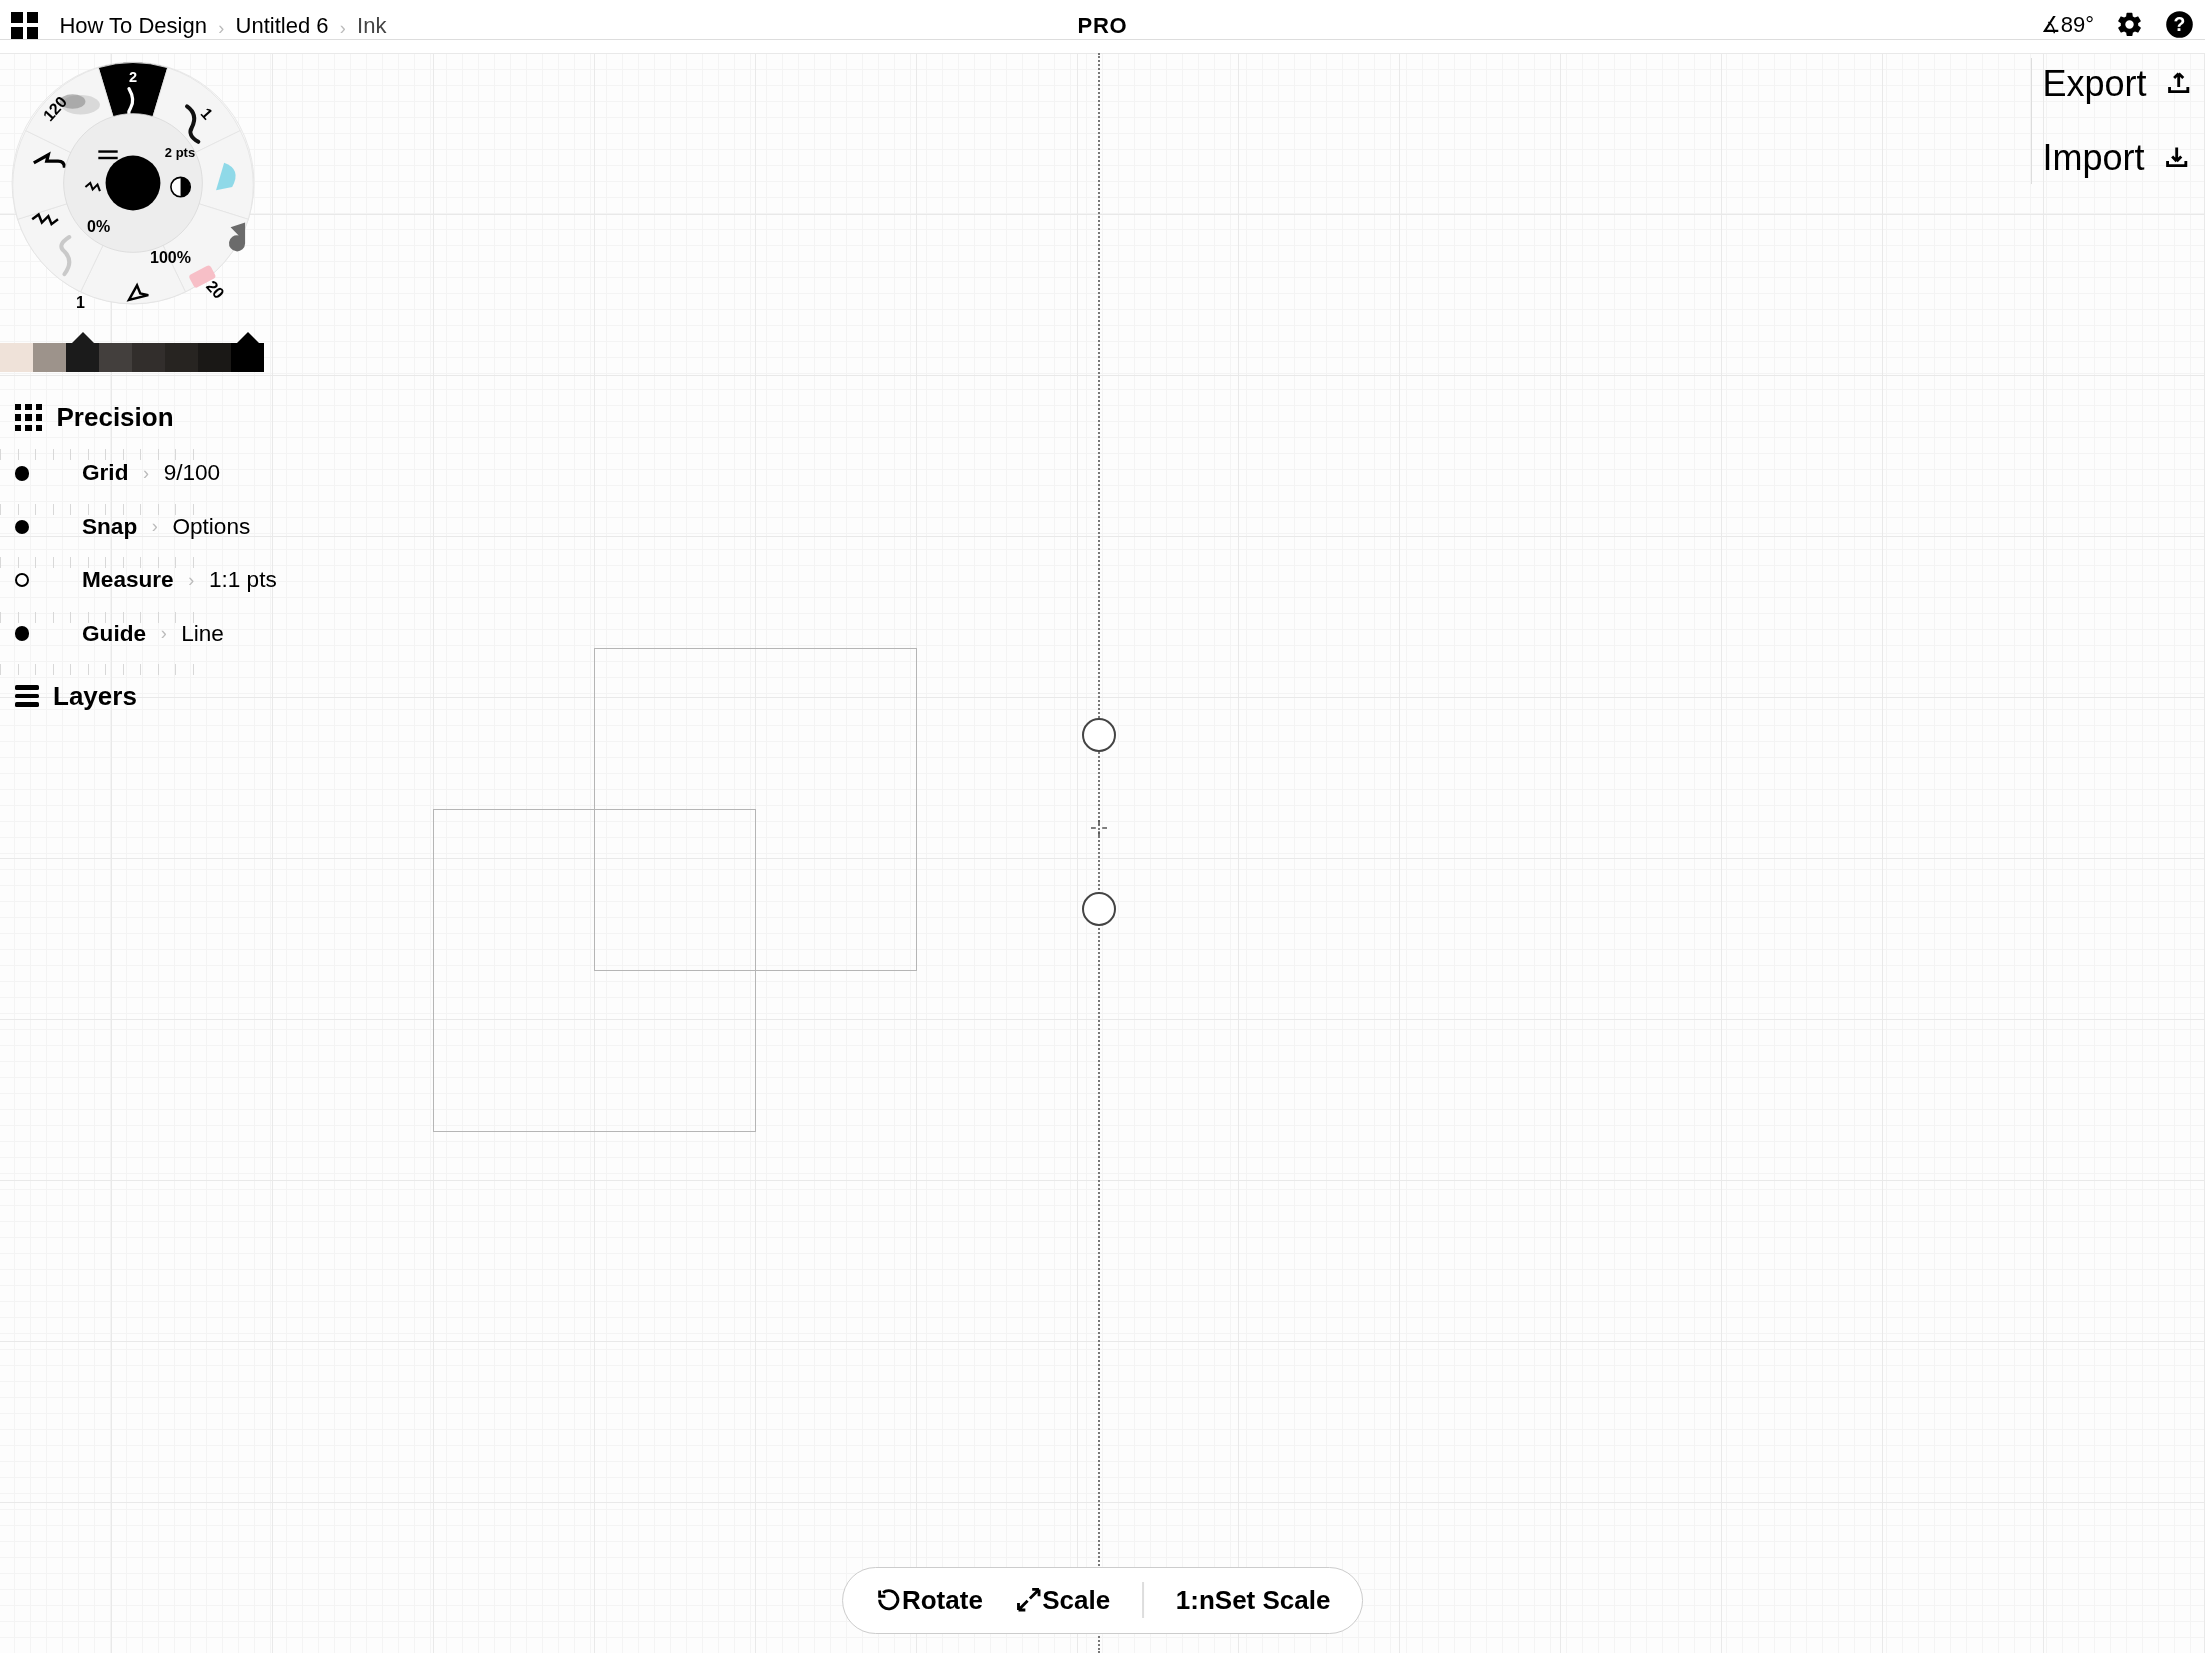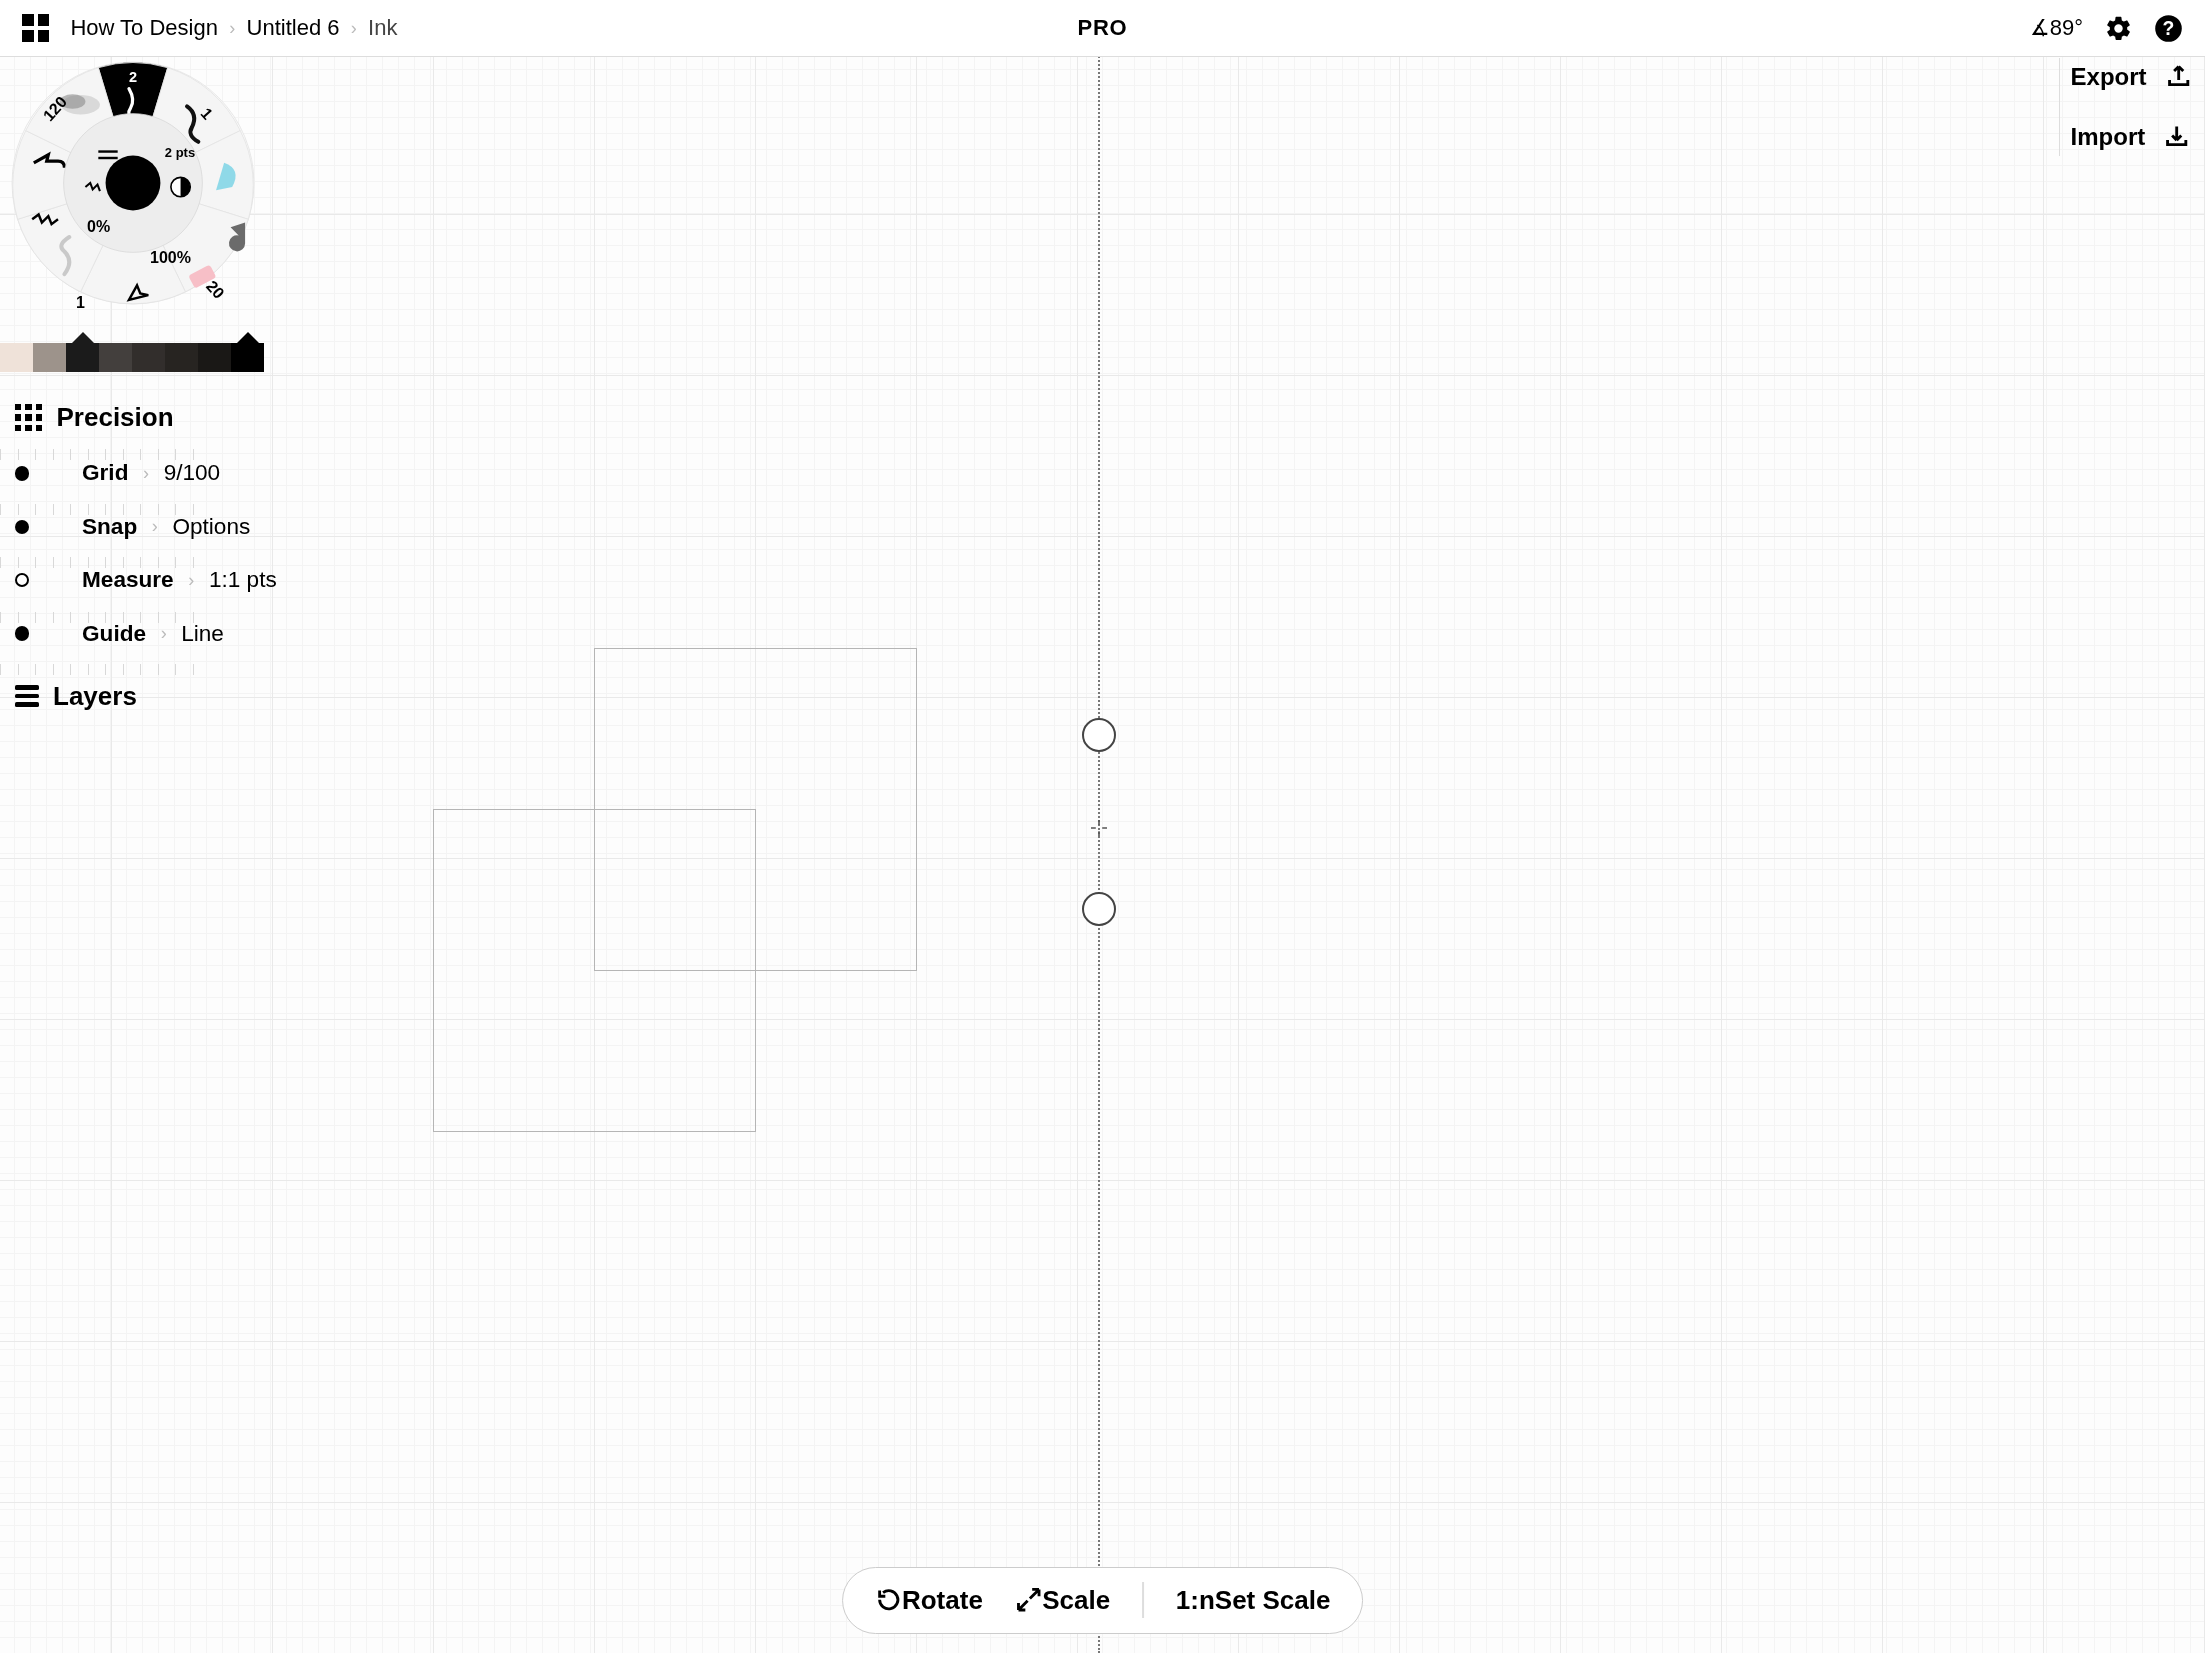--- a/index.html
+++ b/index.html
@@ -1,22 +1,22 @@
 <!DOCTYPE html>
 <html style="font-size:13px"><head>
 <meta charset="utf-8">
 <style>
   * { box-sizing: border-box; margin: 0; padding: 0; font-family: -apple-system, BlinkMacSystemFont, "Helvetica Neue", Arial, sans-serif; }
   html, body { width: 2205px; height: 1653px; background: #fff; overflow: hidden; }
 
   
   .topbar {
-    position: absolute; left: 0; top: 0; width: 100%; height: 57px;
-    border-bottom: 0.8px solid #ddd; display: flex; align-items: center;
-    padding: 0 22px; font-size: 22px; background: #fff; z-index: 40;
+    position: absolute; left: 0; top: 0; width: 100%; height: 40px;
+    border-bottom: 0.8px solid #ddd; display: flex; align-items: flex-end;
+    padding: 0 11px; font-size: 22px; background: #fff; z-index: 40;
   }
   .grid-icon { width: 27.4px; height: 27.4px; display: grid; grid-template-columns: 1fr 1fr; grid-template-rows: 1fr 1fr; gap: 4px; margin-right: 21px; }
   .grid-icon div { background: #000; }
   .crumb { color: #000; }
   .crumb.dim { color: #444; }
   .chev { color: #bbb; margin: 0 11.3px; font-size: 18px; }
   .pro { position: absolute; left: 50%; transform: translateX(-50%); font-weight: 700; letter-spacing: 0.8px; }
   .top-right { margin-left: auto; display: flex; align-items: center; gap: 21px; }
   .angle { font-size: 22px; }
   .gear-icon svg, .help-icon svg { display: block; }
@@ -48,21 +48,21 @@
   }
   .vguide-handle.top { top: 665px; }
   .vguide-handle.bot { top: 839px; }
 
   
   .rectA { position: absolute; left: 433px; top: 756px; width: 323px; height: 323px; border: 1.6px solid #b5b5b5; }
   .rectB { position: absolute; left: 594px; top: 595px; width: 323px; height: 323px; border: 1.6px solid #b5b5b5; }
 
   
   .io-panel { position: absolute; right: 13px; top: 63px; display: flex; flex-direction: column; gap: 32px; z-index: 30; }
-  .io-row { display: flex; align-items: center; gap: 18px; font-size: 24px; font-weight: 700; }
+  .io-row { display: flex; align-items: center; gap: 18px; font-size: 36px; font-weight: 400; }
   .io-panel::before{
     content:""; position:absolute; left:-11.3px; top:-4.8px; bottom:-4.8px; right:-16px;
     border-left:0.8px solid #ddd; pointer-events:none;
   }
 
   
   .wheel-wrap { position: absolute; left: 8px; top: 58px; width: 250px; height: 250px; z-index: 35; }
   .wheel-wrap svg { width: 100%; height: 100%; }
   .wheel-label { position:absolute; font-size:16px; font-weight:600; color:#000; }
 

